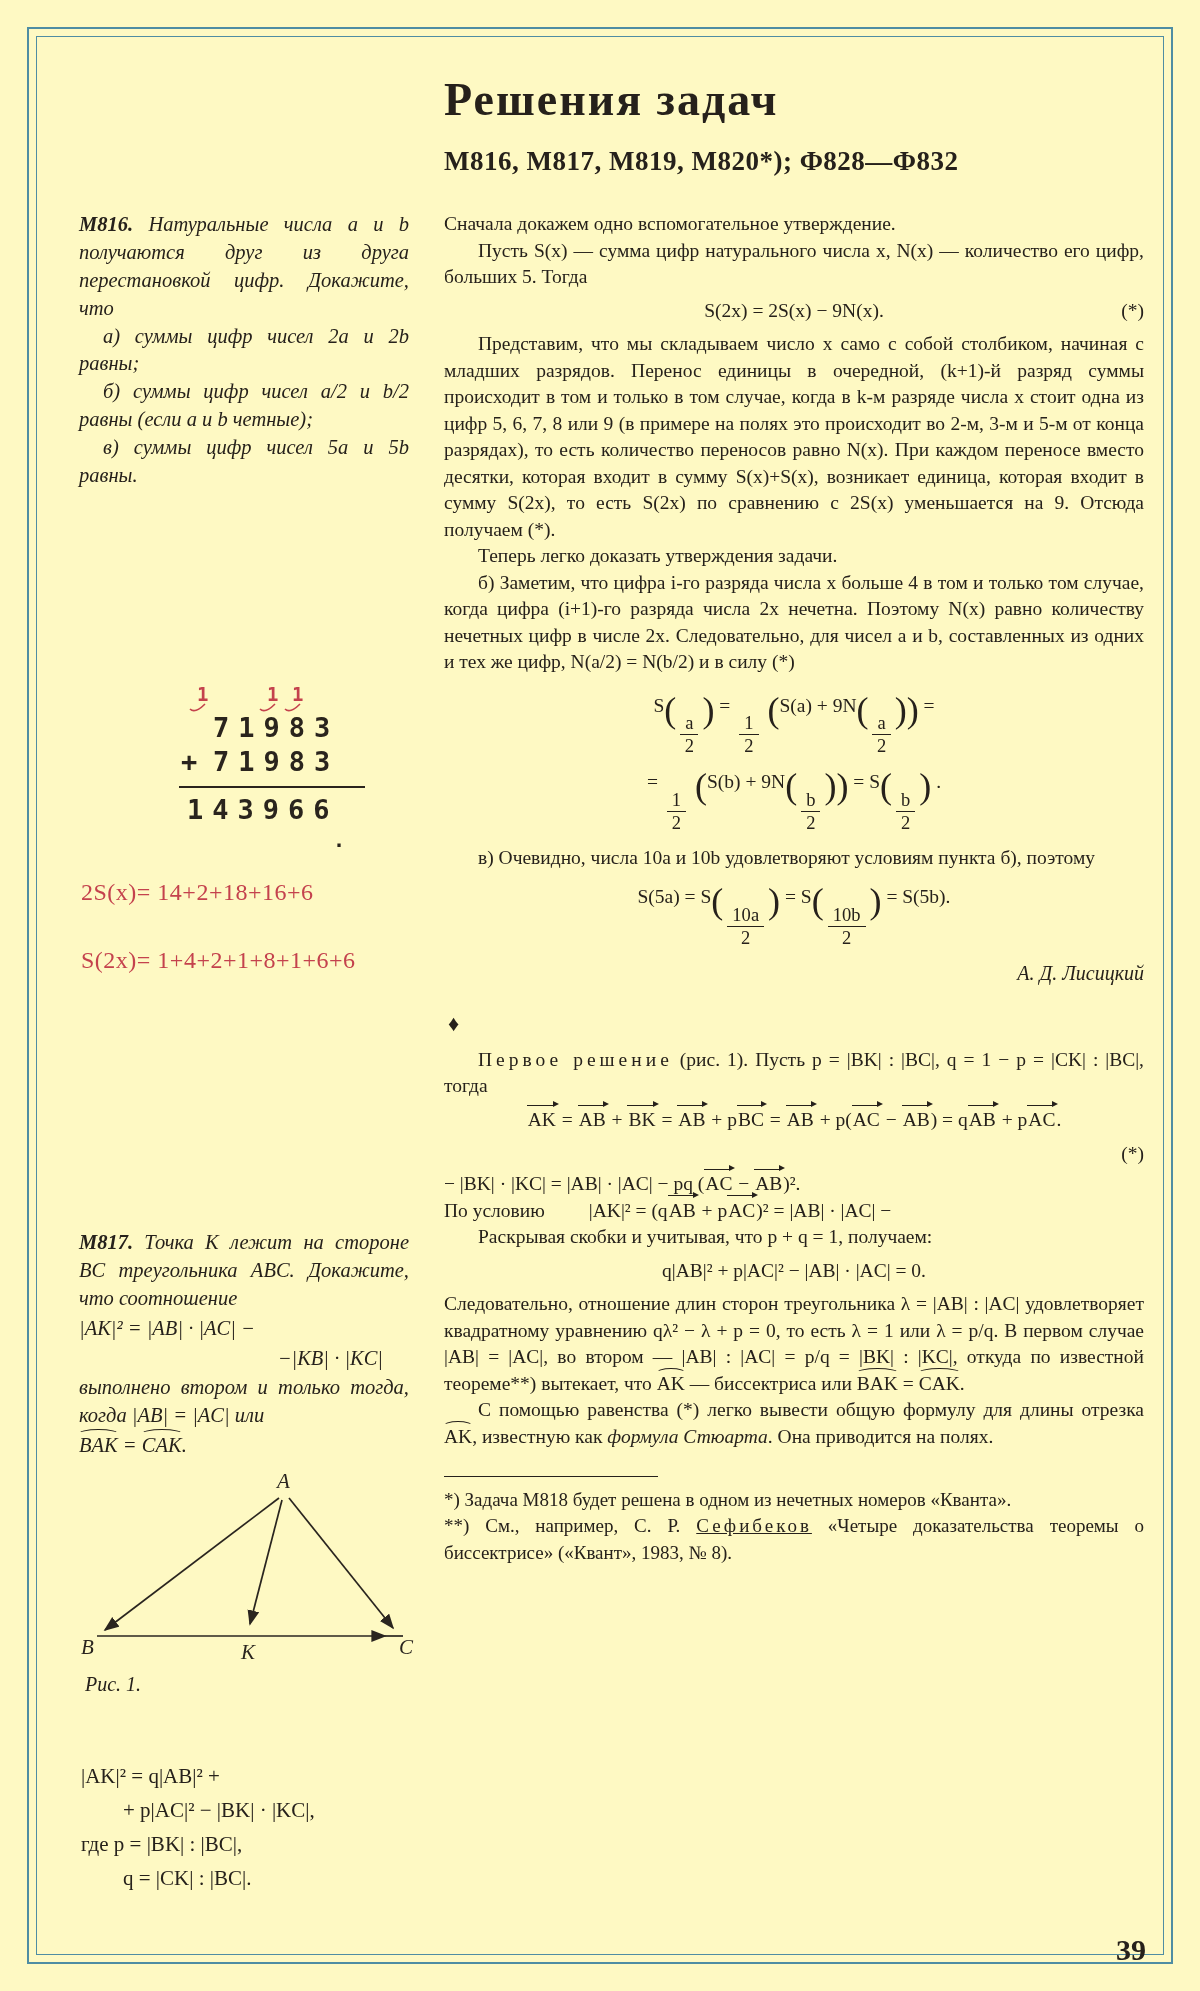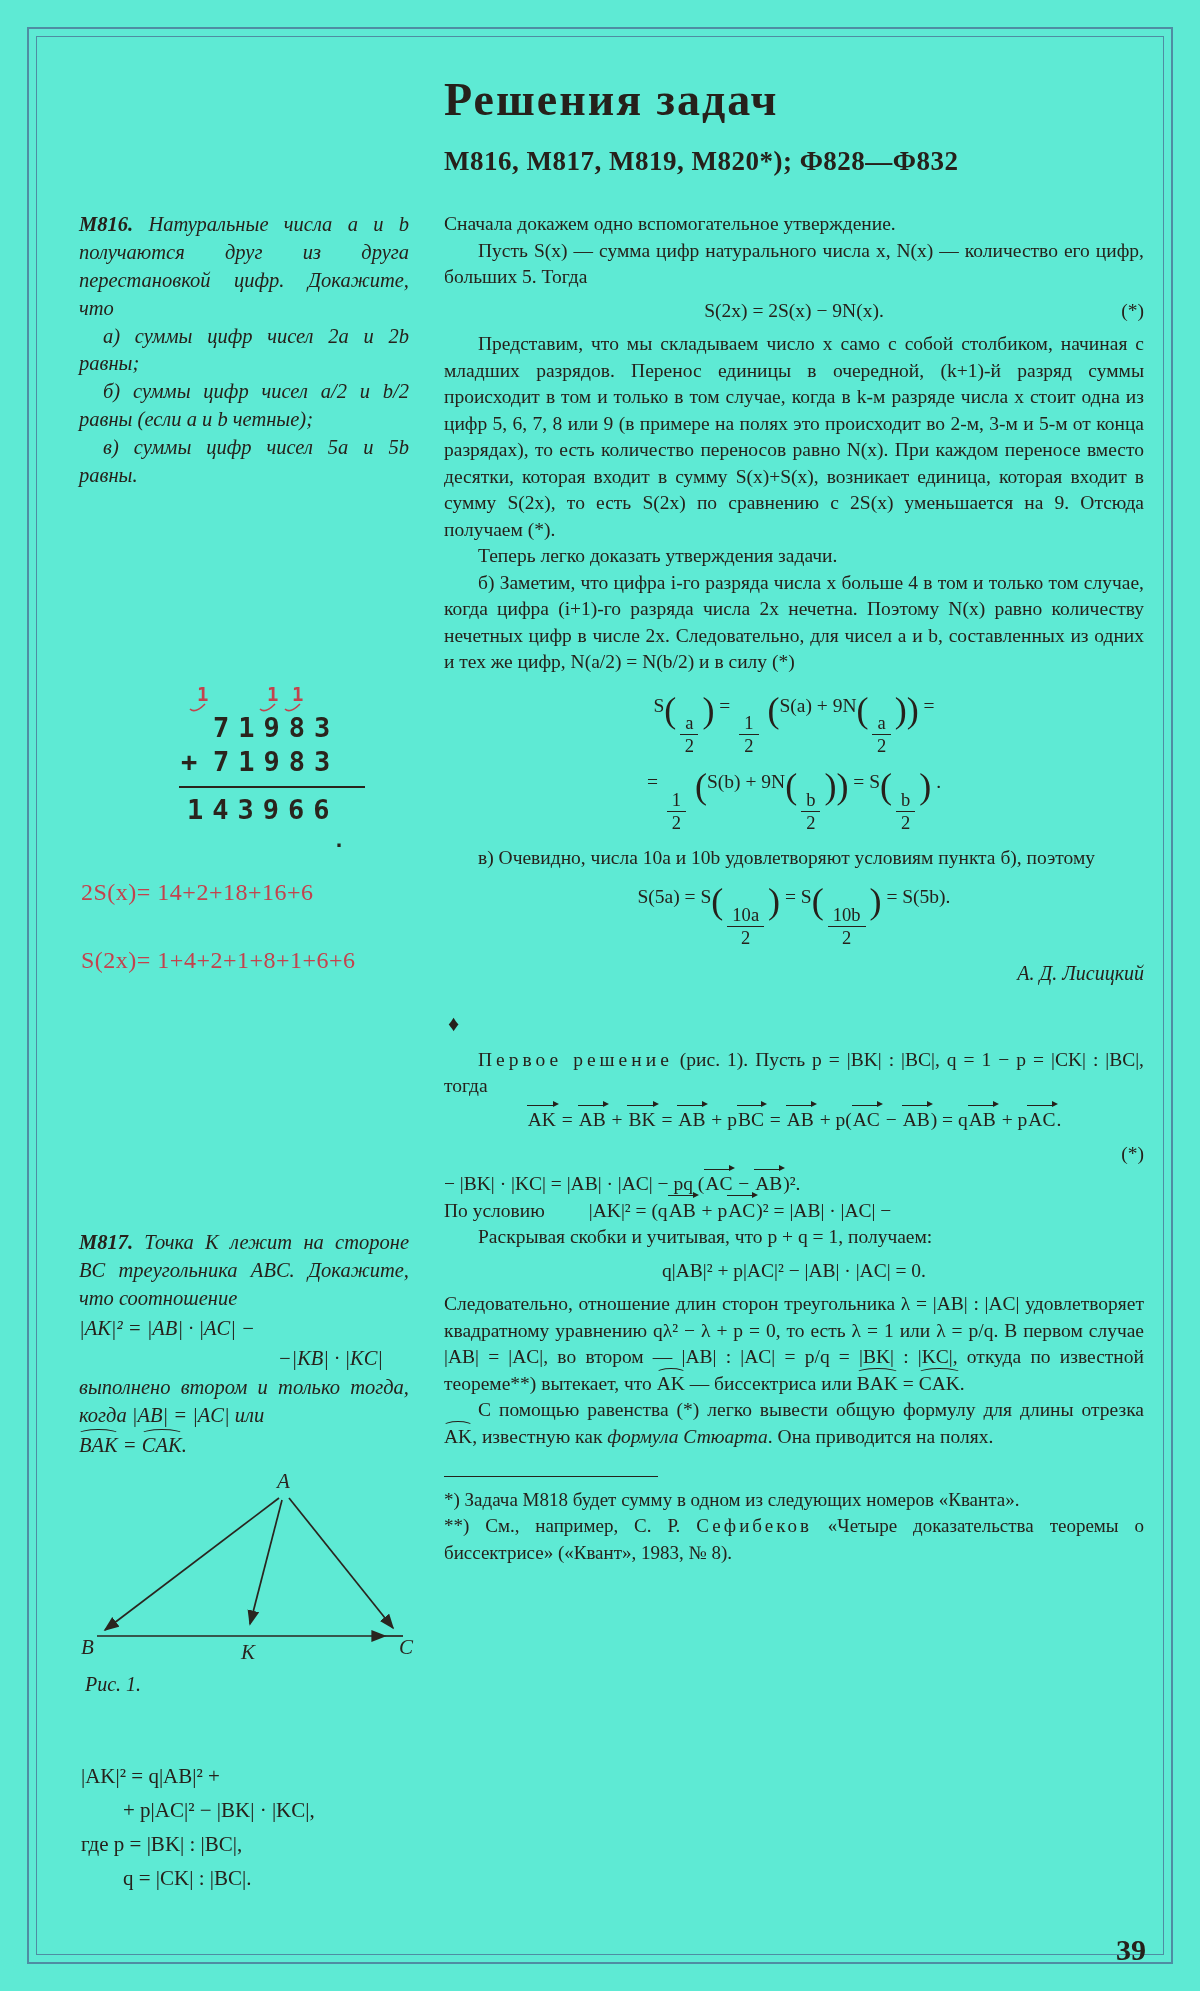--- a/index.html
+++ b/index.html
@@ -1,18 +1,18 @@
 <!DOCTYPE html>
 <html><head>
 <meta charset="utf-8">
 <style>
   * { box-sizing: border-box; }
   html, body { margin:0; padding:0; }
   body { background:#e7e4d5; }
-  .page { position:relative; width:1200px; height:1991px; background:#5eead4;
+  .page { position:relative; width:1200px; height:1991px; background:#fef9c3;
           font-family:"Liberation Serif","DejaVu Serif",serif; color:#26211b; overflow:hidden; }
   .frame-outer { position:absolute; inset:27px; border:2.5px solid #4f8da3; pointer-events:none; }
   .frame-inner { position:absolute; inset:36px; border:1.5px solid #4f8da3; pointer-events:none; }
   .content { position:absolute; inset:39px; padding:28px 44px 20px 40px; }
 
   .header { margin-left:365px; }
   .title { font-size:46px; font-weight:bold; letter-spacing:2px; margin:6px 0 20px; }
   .subtitle { font-size:27px; font-weight:bold; margin:8px 0 34px; letter-spacing:0.5px; }
 
   .row { position:relative; min-height:1775px; }
@@ -54,21 +54,21 @@
   .eq-tagr { position:absolute; right:0; top:0; }
   .eq-tag-below { text-align:right; text-indent:0; margin:0 0 4px; }
   .eq-center { text-align:center; text-indent:0; margin:7px 0; }
   .eq-display { margin:16px 0 12px; }
   .eq-frow { text-align:center; text-indent:0; margin:12px 0; white-space:nowrap; }
   .author { text-align:right; font-style:italic; font-size:20px; margin-top:10px; }
   .diamond { font-size:22px; margin:26px 0 12px 4px; line-height:1; }
   .sol-head { letter-spacing:4px; }
   .cond-label { margin-right:44px; }
   .it { font-style:italic; }
-  .lsp { letter-spacing:3px; }
+  .lsp { letter-spacing:3px;text-decoration:underline; }
 
   .frac { display:inline-flex; flex-direction:column; align-items:center; vertical-align:-0.95em;
           margin:0 4px; line-height:1.08; font-size:0.95em; }
   .frac .num { padding:0 5px 1px; border-bottom:1.6px solid currentColor; }
   .frac .den { padding-top:1px; }
   .bigp { font-size:1.85em; vertical-align:-0.28em; line-height:1; font-weight:400; }
 
   .vec { position:relative; padding:0 1px; }
   .vec::after { content:""; position:absolute; left:0; right:2px; top:-4.5px;
                 border-top:1.4px solid currentColor; }
@@ -261,21 +261,21 @@
         <p class="ni">
           <span>Следовательно, отношение длин сторон треугольника λ = |AB| : |AC| удовлетворяет квадратному уравнению qλ² − λ + p = 0, то есть λ = 1 или λ = p/q. В первом случае |AB| = |AC|, во втором — |AB| : |AC| = p/q = |BK| : |KC|, откуда по известной теореме**) вытекает, что </span><span class="arc">AK</span><span> — биссектриса или </span><span class="arc">BAK</span><span> = </span><span class="arc">CAK</span><span>.</span>
         </p>
 
         <p>
           <span>С помощью равенства (*) легко вывести общую формулу для длины отрезка </span><span class="arc">AK</span><span>, известную как </span><span class="it">формула Стюарта</span><span>. Она приводится на полях.</span>
         </p>
 
         <div class="footnotes">
           <div class="fn-rule"></div>
-          <p>*) Задача М818 будет сумму в одном из следующих номеров «Кванта».</p>
+          <p>*) Задача М818 будет решена в одном из нечетных номеров «Кванта».</p>
           <p>
             <span>**) См., например, С. Р. </span><span class="lsp">Сефибеков</span><span> «Четыре доказательства теоремы о биссектрисе» («Квант», 1983, № 8).</span>
           </p>
         </div>
 
       </main>
     </div>
   </div>
 
   <div class="page-number">39</div>

